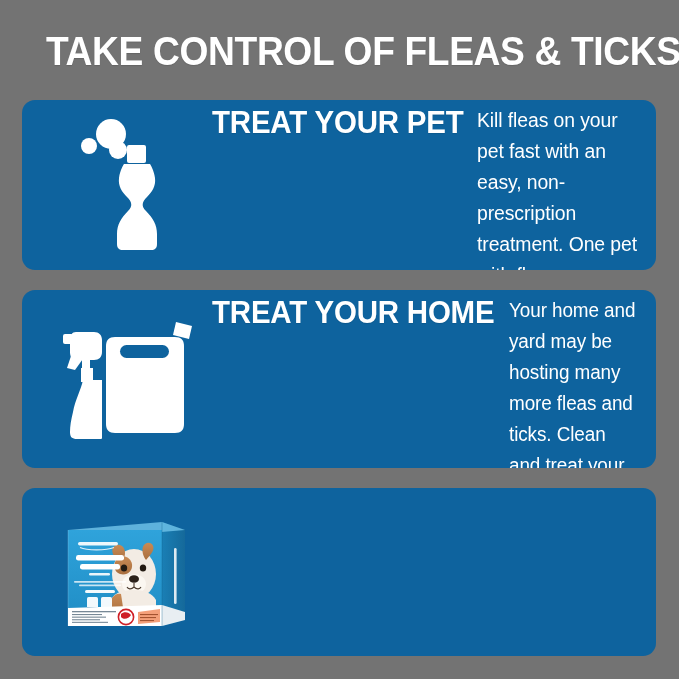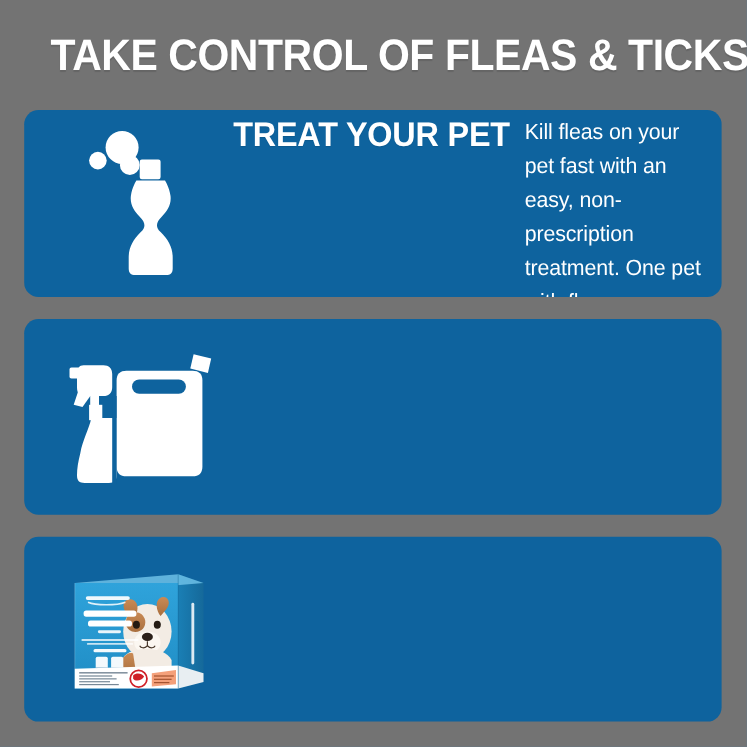--- a/index.html
+++ b/index.html
@@ -198,20 +198,24 @@
           C 18 74, 12 84, 10 96
           C 8 104, 7 110, 7 116
           C 7 121, 9 123, 14 123
           L36 123
           C 41 123, 43 121, 43 116
           L43 64
           Z"></path>
 
         <rect x="39" y="44" width="4" height="80" fill="#0e639e"></rect>
       </svg>
+    </div>
+    <div class="card-body">
+      <div class="card-heading">TREAT YOUR HOME</div>
+      <div class="card-text">Your home and yard may be hosting many more fleas and ticks. Clean and treat your home with indoor and outdoor solutions.</div>
     </div>
   </div>
 
   <div class="card" id="card-2">
     <div class="card-icon">
       <div class="product-photo">
         <svg width="150" height="128" viewBox="0 0 150 128">
           <defs>
             <linearGradient id="boxFront" x1="0" y1="0" x2="0" y2="1">
               <stop offset="0" stop-color="#2fa3db"></stop>

